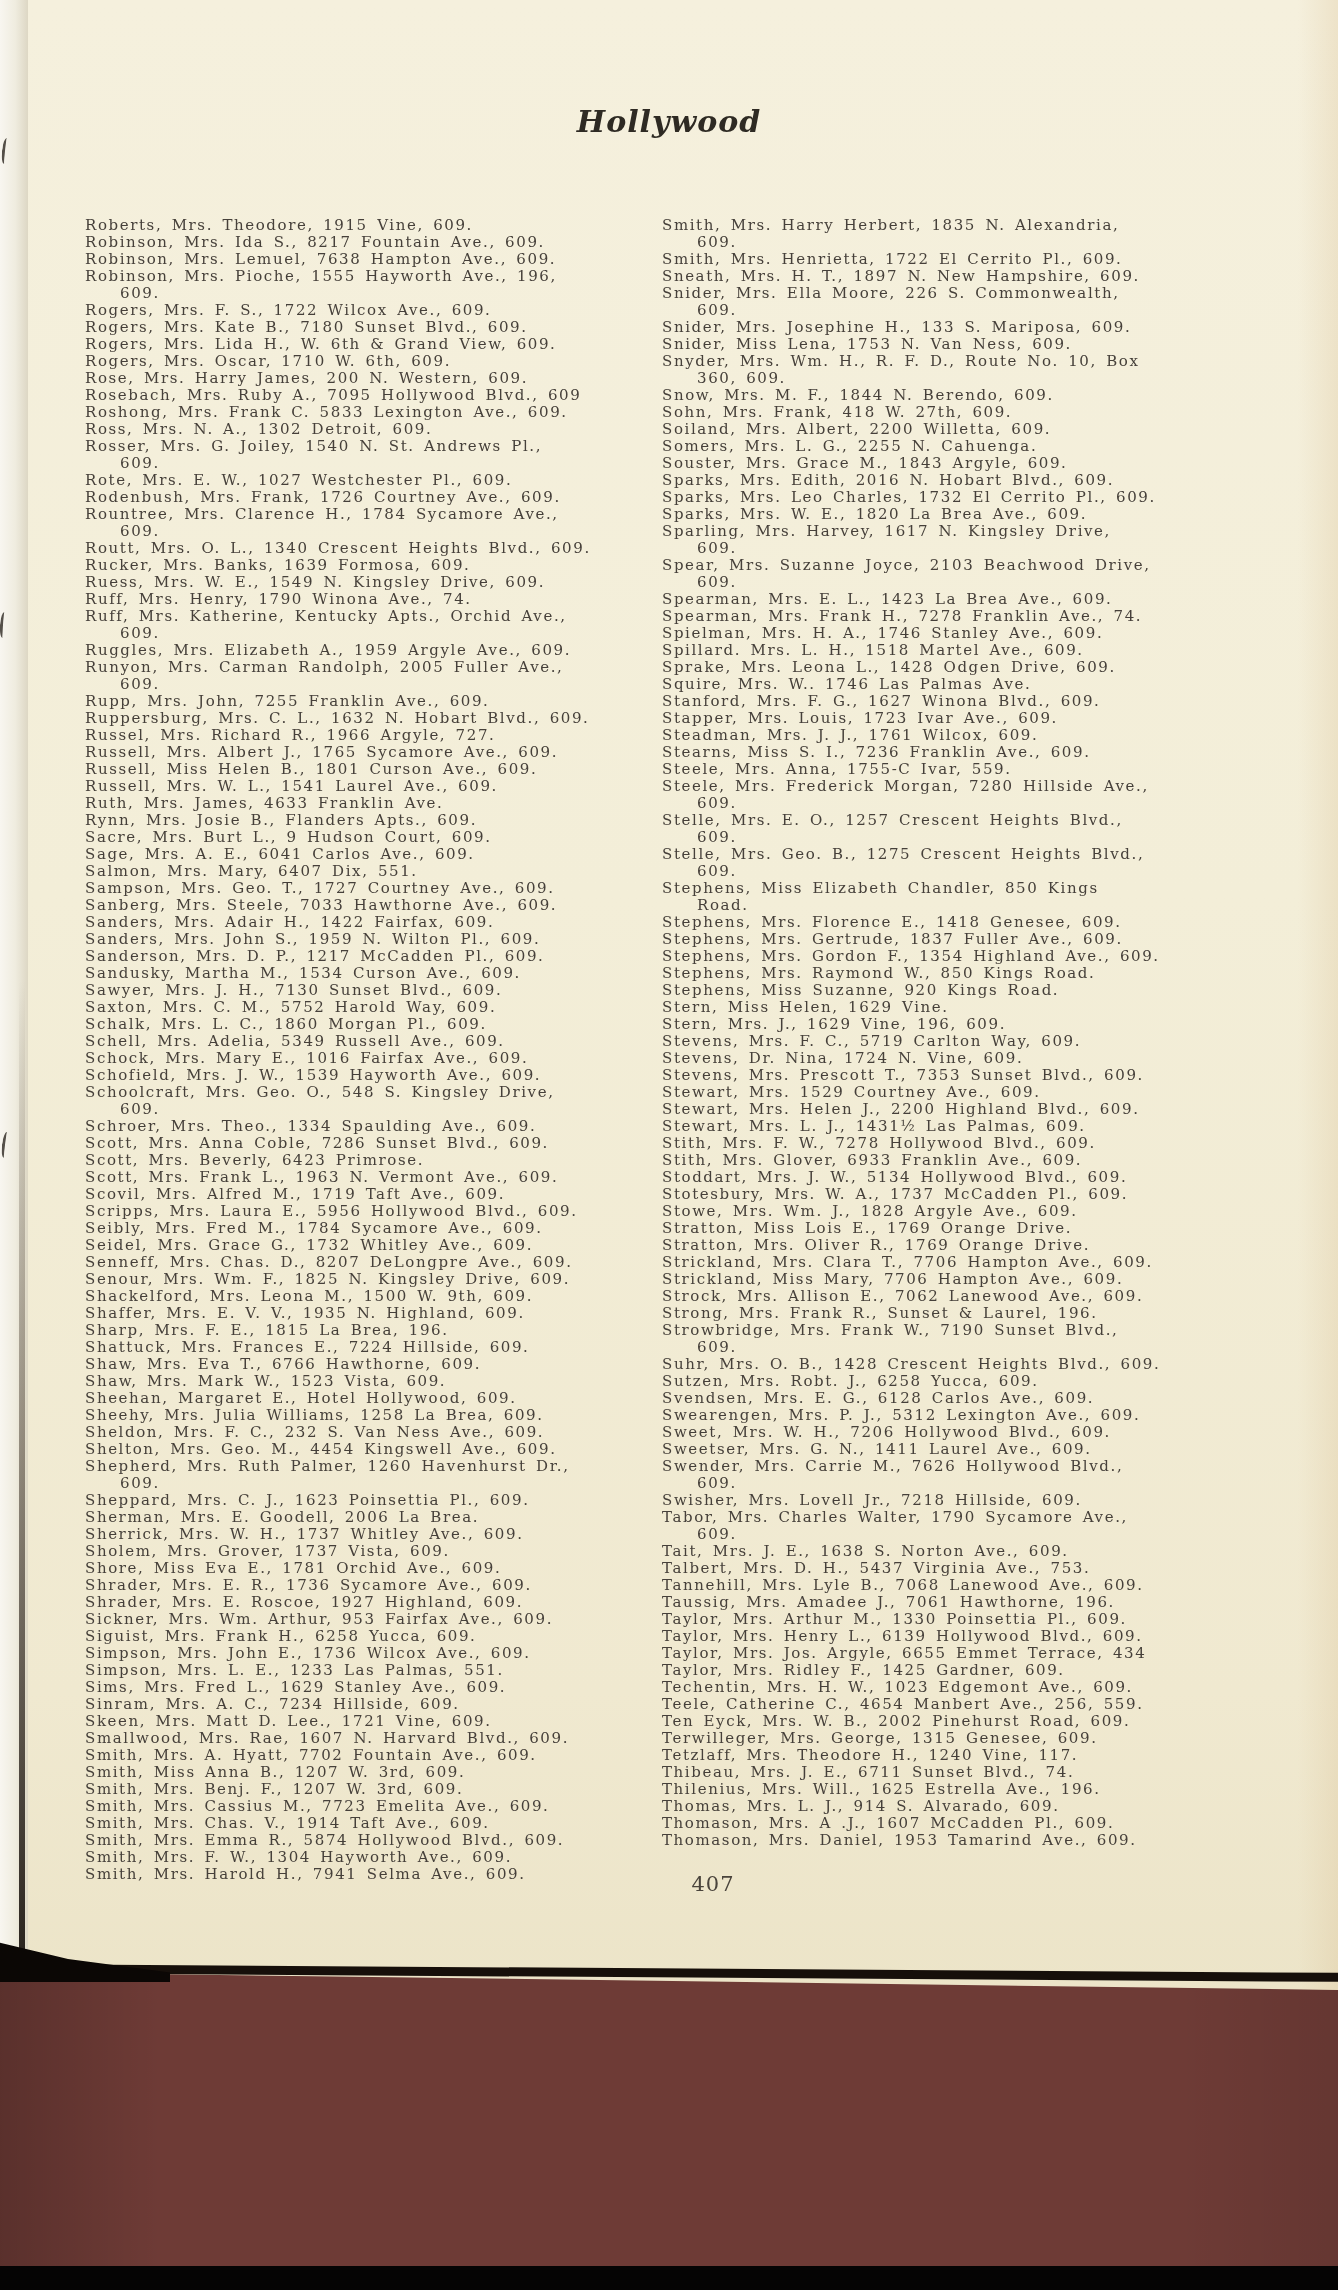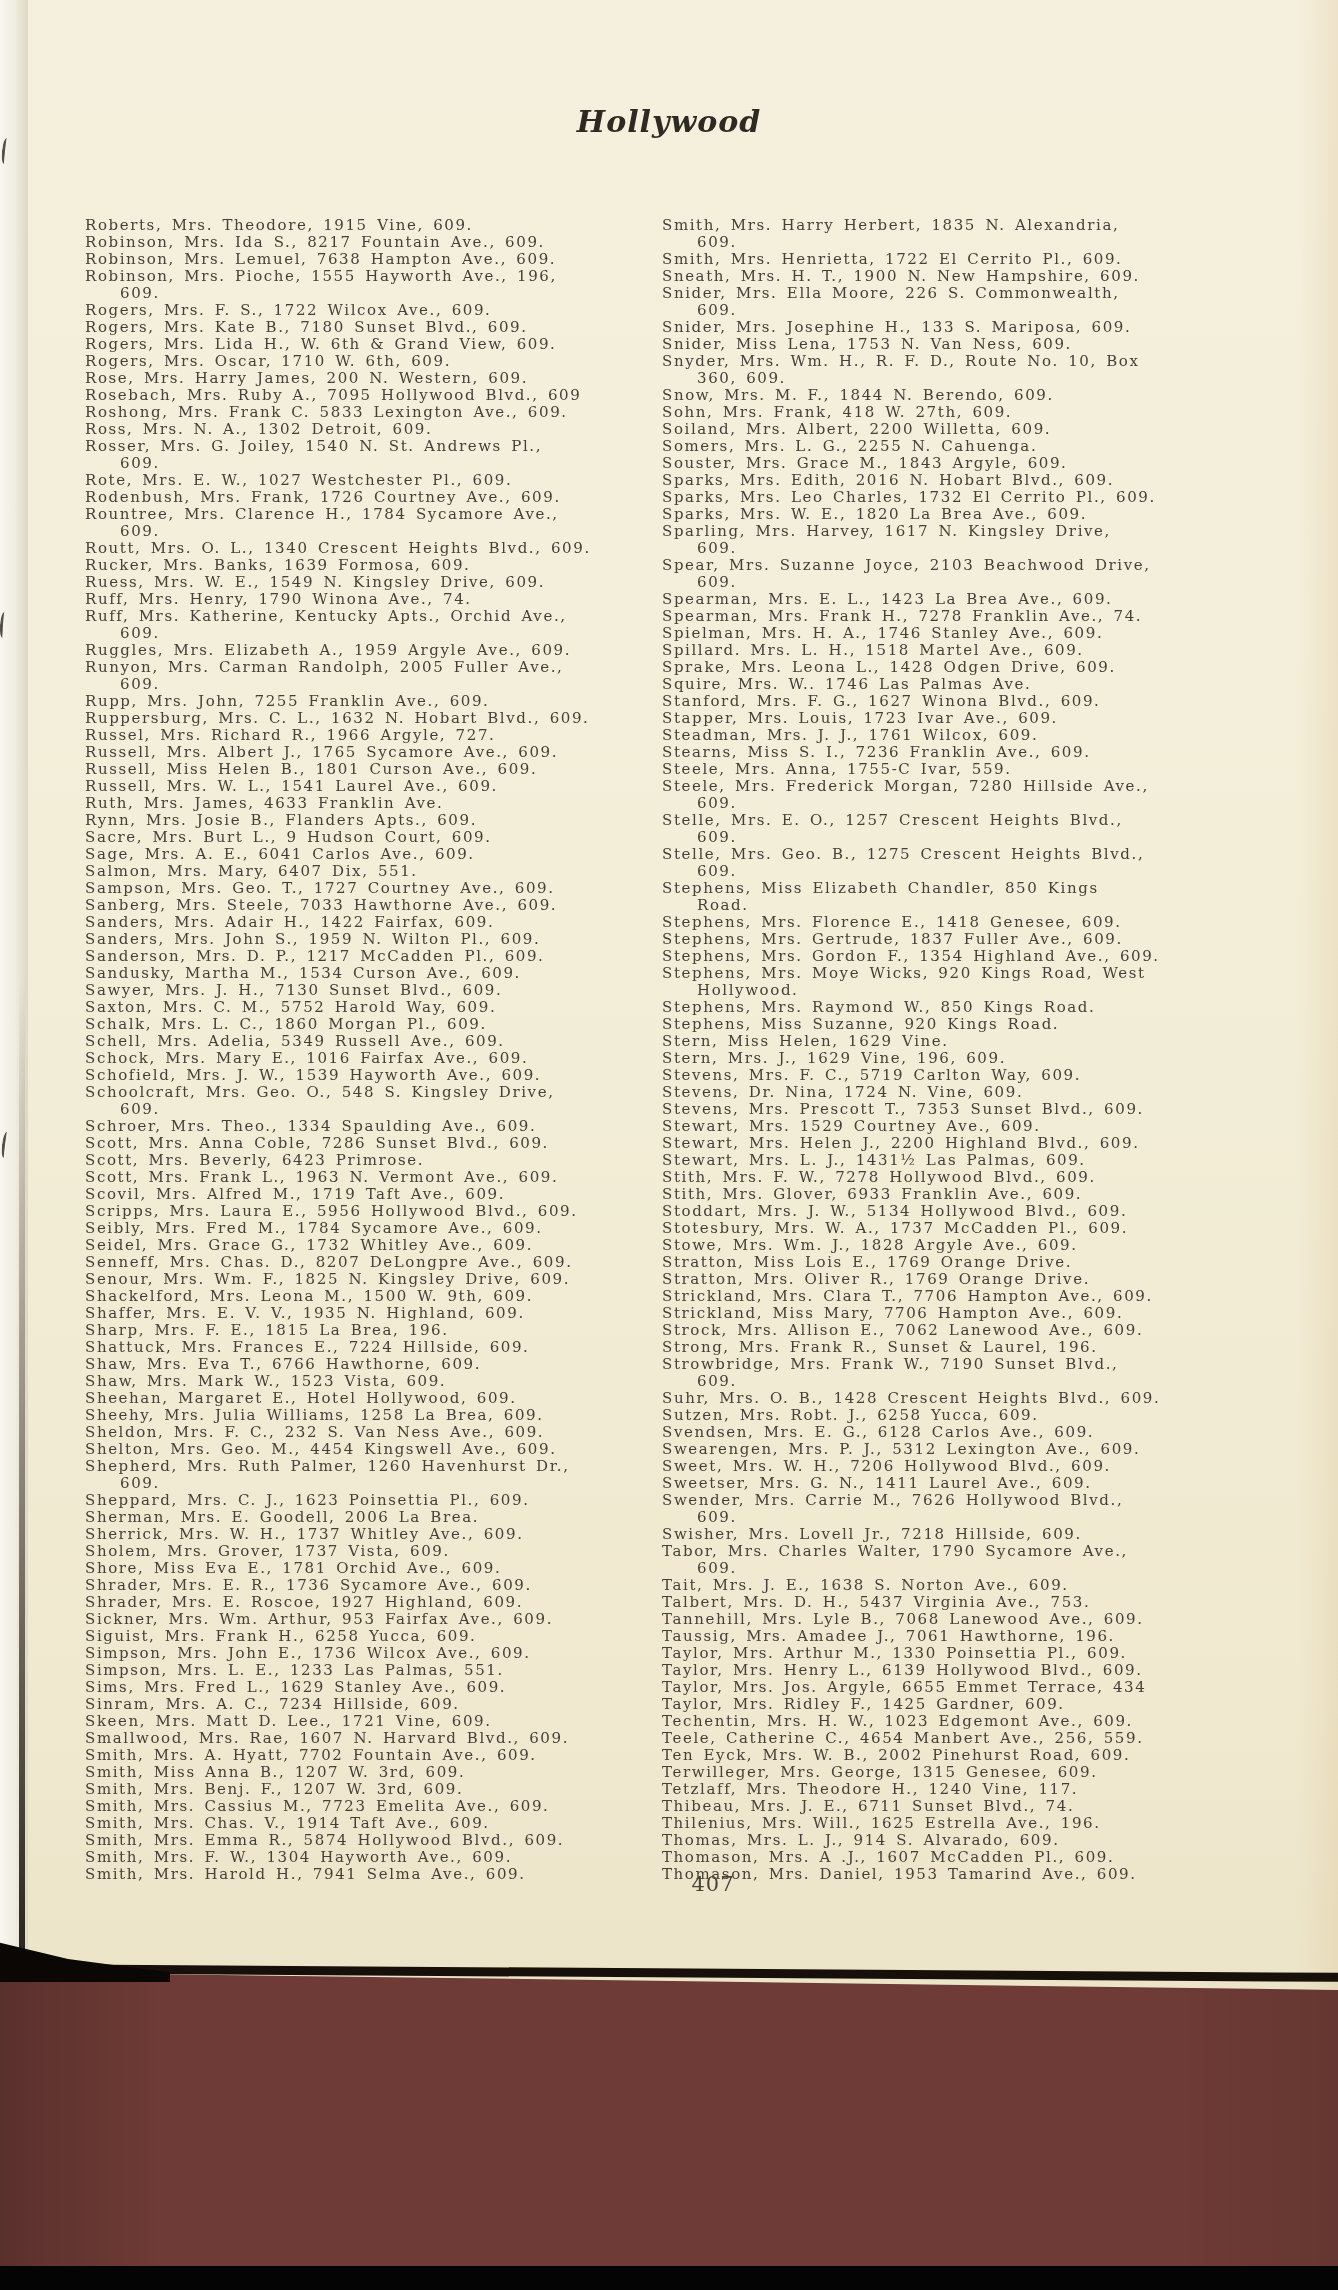--- a/index.html
+++ b/index.html
@@ -165,21 +165,21 @@
           <div class="entry">Smith, Mrs. Cassius M., 7723 Emelita Ave., 609.</div>
           <div class="entry">Smith, Mrs. Chas. V., 1914 Taft Ave., 609.</div>
           <div class="entry">Smith, Mrs. Emma R., 5874 Hollywood Blvd., 609.</div>
           <div class="entry">Smith, Mrs. F. W., 1304 Hayworth Ave., 609.</div>
           <div class="entry">Smith, Mrs. Harold H., 7941 Selma Ave., 609.</div>
         </div>
       <div class="col col-right">
           <div class="entry">Smith, Mrs. Harry Herbert, 1835 N. Alexandria,
 609.</div>
           <div class="entry">Smith, Mrs. Henrietta, 1722 El Cerrito Pl., 609.</div>
-          <div class="entry">Sneath, Mrs. H. T., 1900 N. New Hampshire, 609.</div>
+          <div class="entry">Sneath, Mrs. H. T., 1897 N. New Hampshire, 609.</div>
           <div class="entry">Snider, Mrs. Ella Moore, 226 S. Commonwealth,
 609.</div>
           <div class="entry">Snider, Mrs. Josephine H., 133 S. Mariposa, 609.</div>
           <div class="entry">Snider, Miss Lena, 1753 N. Van Ness, 609.</div>
           <div class="entry">Snyder, Mrs. Wm. H., R. F. D., Route No. 10, Box
 360, 609.</div>
           <div class="entry">Snow, Mrs. M. F., 1844 N. Berendo, 609.</div>
           <div class="entry">Sohn, Mrs. Frank, 418 W. 27th, 609.</div>
           <div class="entry">Soiland, Mrs. Albert, 2200 Willetta, 609.</div>
           <div class="entry">Somers, Mrs. L. G., 2255 N. Cahuenga.</div>
@@ -206,22 +206,20 @@
 609.</div>
           <div class="entry">Stelle, Mrs. E. O., 1257 Crescent Heights Blvd.,
 609.</div>
           <div class="entry">Stelle, Mrs. Geo. B., 1275 Crescent Heights Blvd.,
 609.</div>
           <div class="entry">Stephens, Miss Elizabeth Chandler, 850 Kings
 Road.</div>
           <div class="entry">Stephens, Mrs. Florence E., 1418 Genesee, 609.</div>
           <div class="entry">Stephens, Mrs. Gertrude, 1837 Fuller Ave., 609.</div>
           <div class="entry">Stephens, Mrs. Gordon F., 1354 Highland Ave., 609.</div>
-          <div class="entry">Stephens, Mrs. Moye Wicks, 920 Kings Road, West
-Hollywood.</div>
           <div class="entry">Stephens, Mrs. Raymond W., 850 Kings Road.</div>
           <div class="entry">Stephens, Miss Suzanne, 920 Kings Road.</div>
           <div class="entry">Stern, Miss Helen, 1629 Vine.</div>
           <div class="entry">Stern, Mrs. J., 1629 Vine, 196, 609.</div>
           <div class="entry">Stevens, Mrs. F. C., 5719 Carlton Way, 609.</div>
           <div class="entry">Stevens, Dr. Nina, 1724 N. Vine, 609.</div>
           <div class="entry">Stevens, Mrs. Prescott T., 7353 Sunset Blvd., 609.</div>
           <div class="entry">Stewart, Mrs. 1529 Courtney Ave., 609.</div>
           <div class="entry">Stewart, Mrs. Helen J., 2200 Highland Blvd., 609.</div>
           <div class="entry">Stewart, Mrs. L. J., 1431½ Las Palmas, 609.</div>

